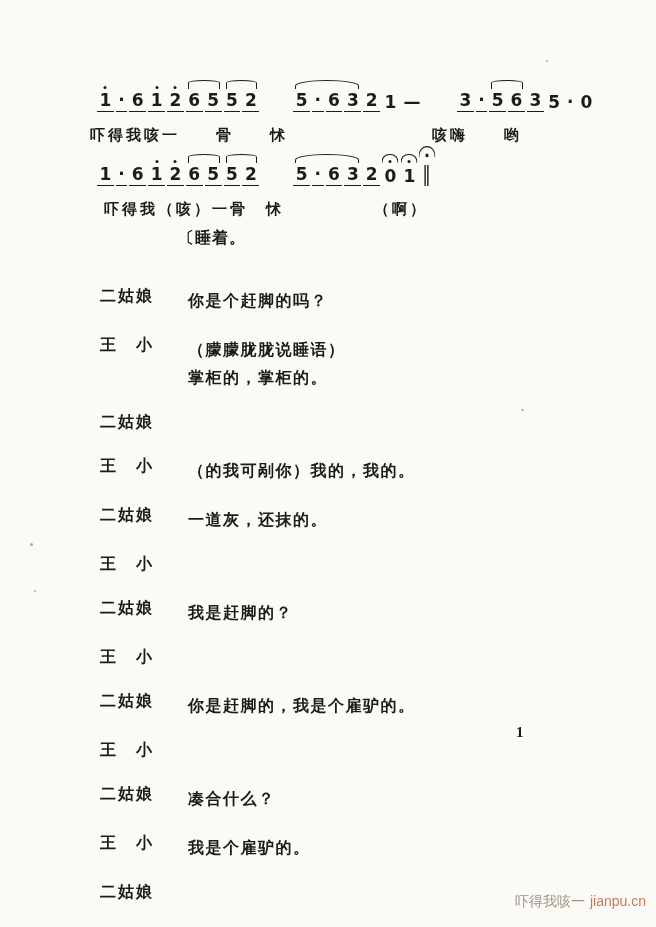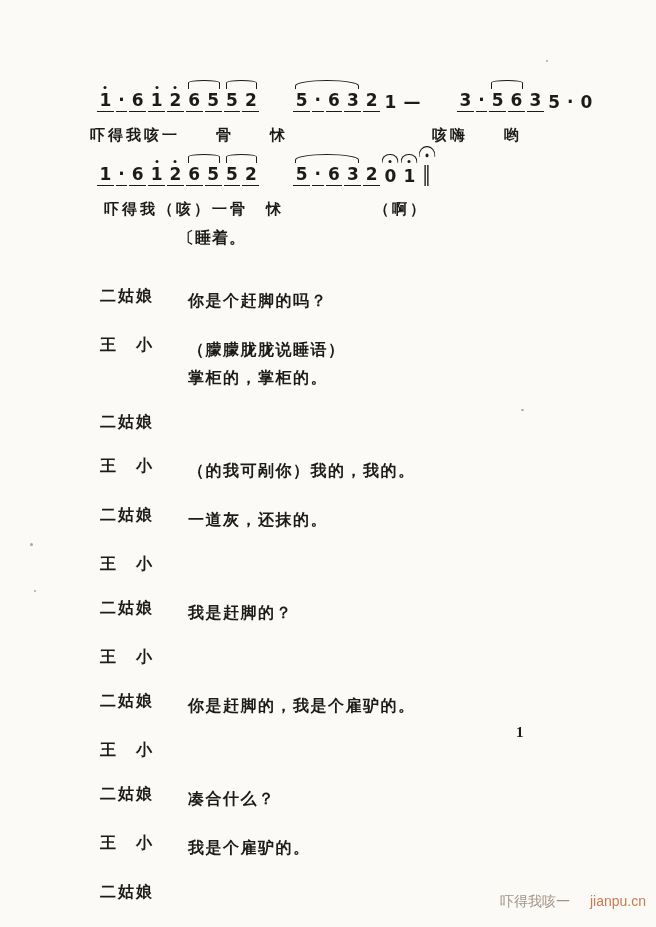--- a/index.html
+++ b/index.html
@@ -57,21 +57,21 @@
   .speaker{width:88px;flex:none;letter-spacing:2px;font-weight:600;margin-top:16px;}
   .dtext{letter-spacing:1.5px;white-space:nowrap;font-weight:600;margin-top:21px;}
 
   
   .page-number{position:absolute;left:516px;top:724px;font-size:15px;letter-spacing:3px;font-weight:600;}
   .watermark{
     position:absolute;right:10px;top:893px;font-size:14px;
     font-family:"Liberation Sans","DejaVu Sans",sans-serif;white-space:nowrap;
   }
   .wm-name{color:var(--wm-gray);}
-  .wm-url{color:var(--wm-orange);margin-left:20px;}
+  .wm-url{color:var(--wm-orange);margin-left:5px;}
   .speck{position:absolute;border-radius:50%;background:#6b6a66;opacity:.55;}
 </style>
 </head>
 <body>
 
 <div class="page">
 
   <div class="music-line" style="left:96px;top:90px;">
       <span class="grp">
         <span class="note u hi">1</span>

